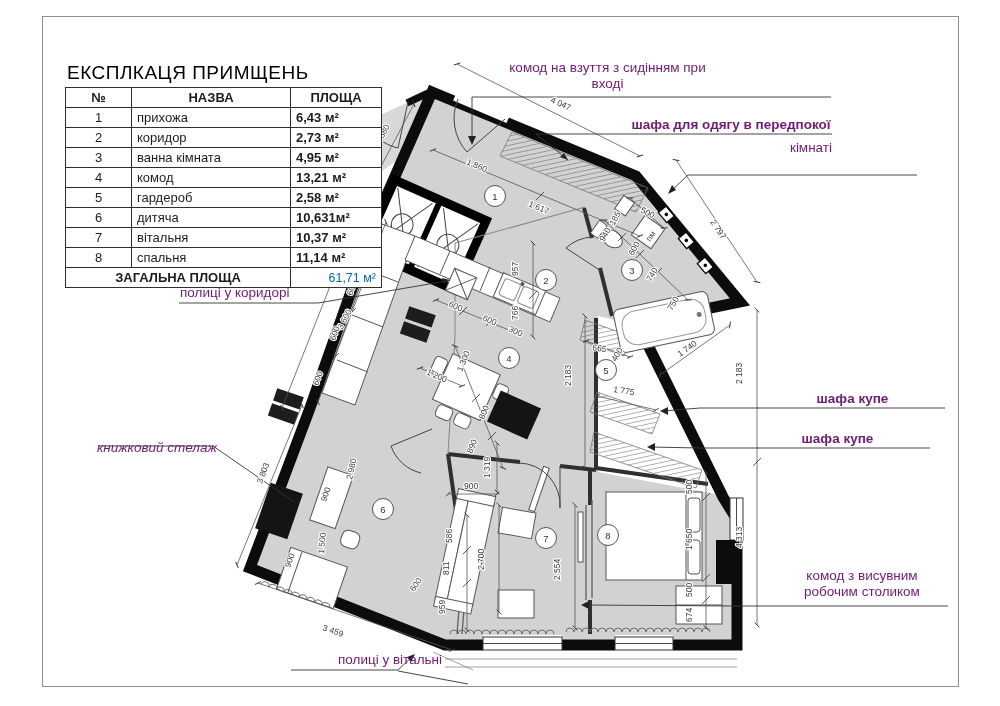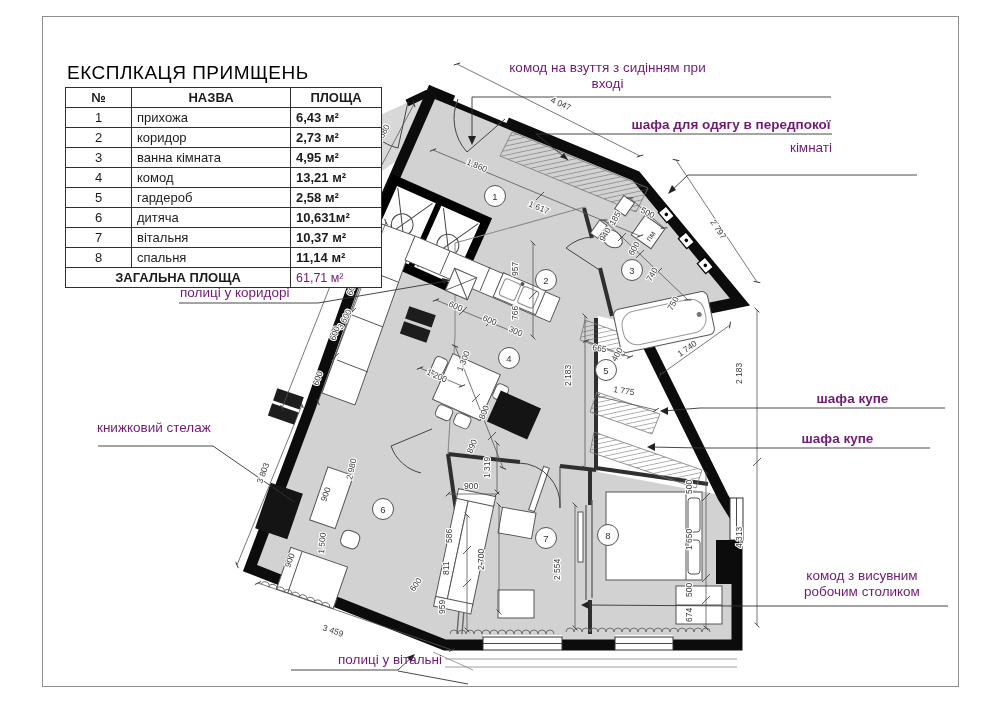--- a/index.html
+++ b/index.html
@@ -11,21 +11,21 @@
   
   .twrap{position:absolute;left:65px;top:62px;background:#fff;}
   .ttitle{font-size:19px;color:#000000;letter-spacing:.5px;margin:0 0 3px 2px;}
   table.xt{border-collapse:collapse;font-size:13px;color:#1c1c1c;}
   table.xt th,table.xt td{border:1px solid #2f2f2f;height:19px;padding:0 5px;}
   table.xt th{font-weight:bold;text-align:center;}
   td.cn{width:55px;text-align:center;}
   td.cname{width:148px;text-align:left;}
   td.carea{width:80px;text-align:left;font-weight:bold;}
   td.ctot{text-align:center;font-weight:bold;}
-  td.ctotv{text-align:left;color:#701a75;font-weight:normal;font-size:12.5px;}
+  td.ctotv{text-align:right;color:#0369a1;font-weight:normal;font-size:12.5px;}
   
   .ann{position:absolute;font-size:13.5px;line-height:1.2;color:#701a75;white-space:nowrap;}
   .ac{text-align:center;}
   .ar{text-align:center;font-weight:bold;}
   
   .dim{font-family:"Liberation Sans",sans-serif;font-size:8.5px;fill:#3a3a3a;
        paint-order:stroke;stroke:#ffffff;stroke-width:2.2px;}
   .rno{font-family:"Liberation Sans",sans-serif;font-size:9.5px;fill:#333;}
 </style>
 </head>
@@ -456,16 +456,16 @@
   <div class="ann ar" style="left:630px;top:117px;width:202px;">шафа для одягу в передпокої</div>
   <div class="ann ac" style="left:702px;top:140px;width:218px;">
     <div>кімнаті</div>
   </div>
   <div class="ann ar" style="left:760px;top:391px;width:185px;">шафа купе</div>
   <div class="ann ar" style="left:745px;top:431px;width:185px;">шафа купе</div>
   <div class="ann ac" style="left:768px;top:568px;width:188px;">
     <div>комод  з висувним</div>
     <div>робочим столиком</div>
   </div>
-  <div class="ann" style="left:97px;top:420px;">книжковий стелаж</div>
+  <div class="ann" style="left:97px;top:440px;font-style:italic;">книжковий стелаж</div>
   <div class="ann" style="left:180px;top:285px;">полиці у коридорі</div>
   <div class="ann" style="left:293px;top:652px;margin-left:45px;">полиці у вітальні</div>
 </div>
 
 </body></html>

